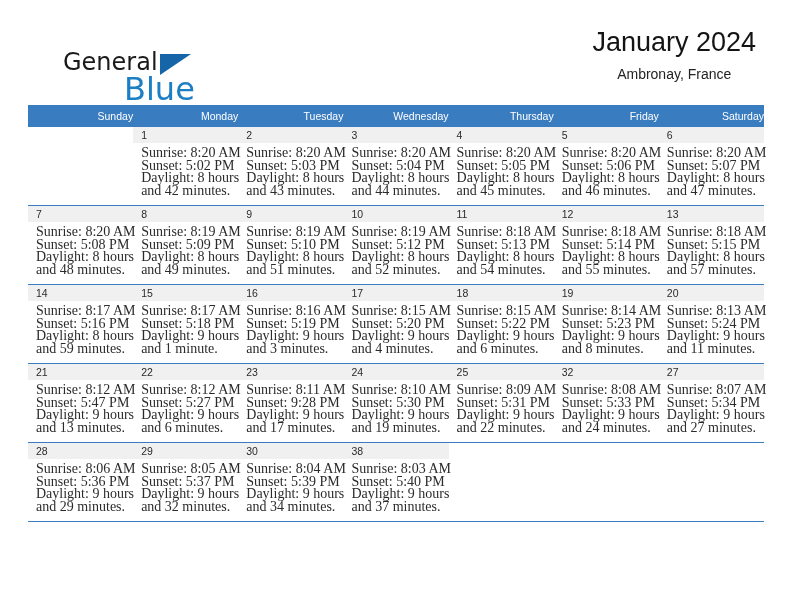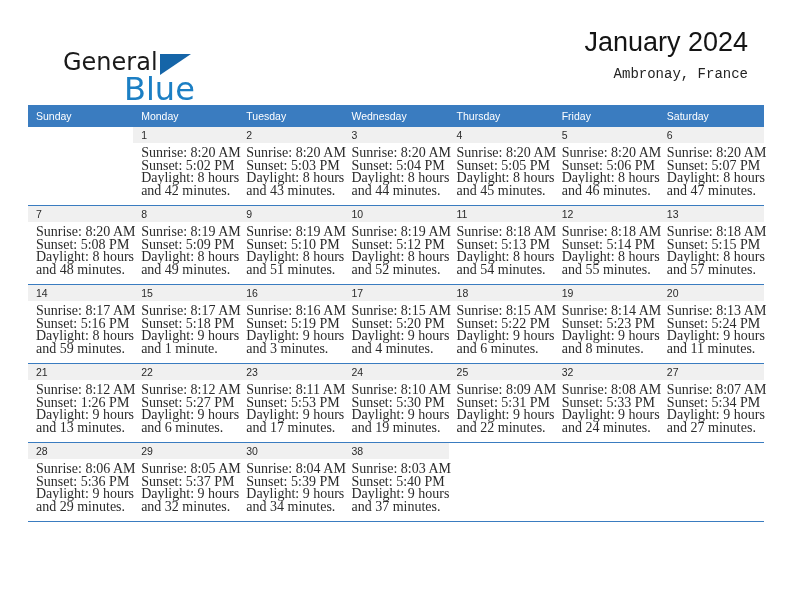--- a/index.html
+++ b/index.html
@@ -60,57 +60,56 @@
     position: absolute;
     left: 97px;
     top: 6px;
     width: 0;
     height: 0;
     border-left: 31px solid #1565a8;
     border-bottom: 21px solid transparent;
   }
   .title-block {
     position: absolute;
-    right: 16px;
+    right: 8px;
     top: 0;
-    text-align: right;
+    text-align: center;
     margin-left: 32px;
   }
   .cal-title {
     font-size: 27px;
     font-weight: 400;
     line-height: 32px;
     color: #141414;
     white-space: nowrap;
   }
   .cal-subtitle {
     font-size: 14px;
     font-weight: 400;
     line-height: 20px;
     color: #232323;
     margin-top: 6px;
     white-space: nowrap;
-    font-family: Liberation Mono, monospace;
   }
 
   
   .calendar {
     position: absolute;
     left: 28px;
     top: 105px;
     width: 736px;
     border-collapse: collapse;
     table-layout: fixed;
   }
   .calendar th {
     background: #3a7cc0;
     color: #ffffff;
     font-size: 10.5px;
     font-weight: 400;
-    text-align: left;
+    text-align: right;
     padding: 5px 0 5px 8px;
     height: 11px;
     border: none;
   }
   .calendar td {
     vertical-align: top;
     width: 105.14px;
     height: 78px;
     padding: 0;
     border-top: 1px solid #cfcfcf;
@@ -375,39 +374,39 @@
               <div>Daylight: 9 hours</div>
               <div>and 11 minutes.</div>
             </div>
           </td>
         </tr>
         <tr class="week-row">
           <td class="">
             <div class="daynum-strip">21</div>
             <div class="cell-lines">
               <div>Sunrise: 8:12 AM</div>
-              <div>Sunset: 1:26 PM</div>
+              <div>Sunset: 5:47 PM</div>
               <div>Daylight: 9 hours</div>
               <div>and 13 minutes.</div>
             </div>
           </td>
           <td class="">
             <div class="daynum-strip">22</div>
             <div class="cell-lines">
               <div>Sunrise: 8:12 AM</div>
               <div>Sunset: 5:27 PM</div>
               <div>Daylight: 9 hours</div>
               <div>and 6 minutes.</div>
             </div>
           </td>
           <td class="">
             <div class="daynum-strip">23</div>
             <div class="cell-lines">
               <div>Sunrise: 8:11 AM</div>
-              <div>Sunset: 5:53 PM</div>
+              <div>Sunset: 9:28 PM</div>
               <div>Daylight: 9 hours</div>
               <div>and 17 minutes.</div>
             </div>
           </td>
           <td class="">
             <div class="daynum-strip">24</div>
             <div class="cell-lines">
               <div>Sunrise: 8:10 AM</div>
               <div>Sunset: 5:30 PM</div>
               <div>Daylight: 9 hours</div>

